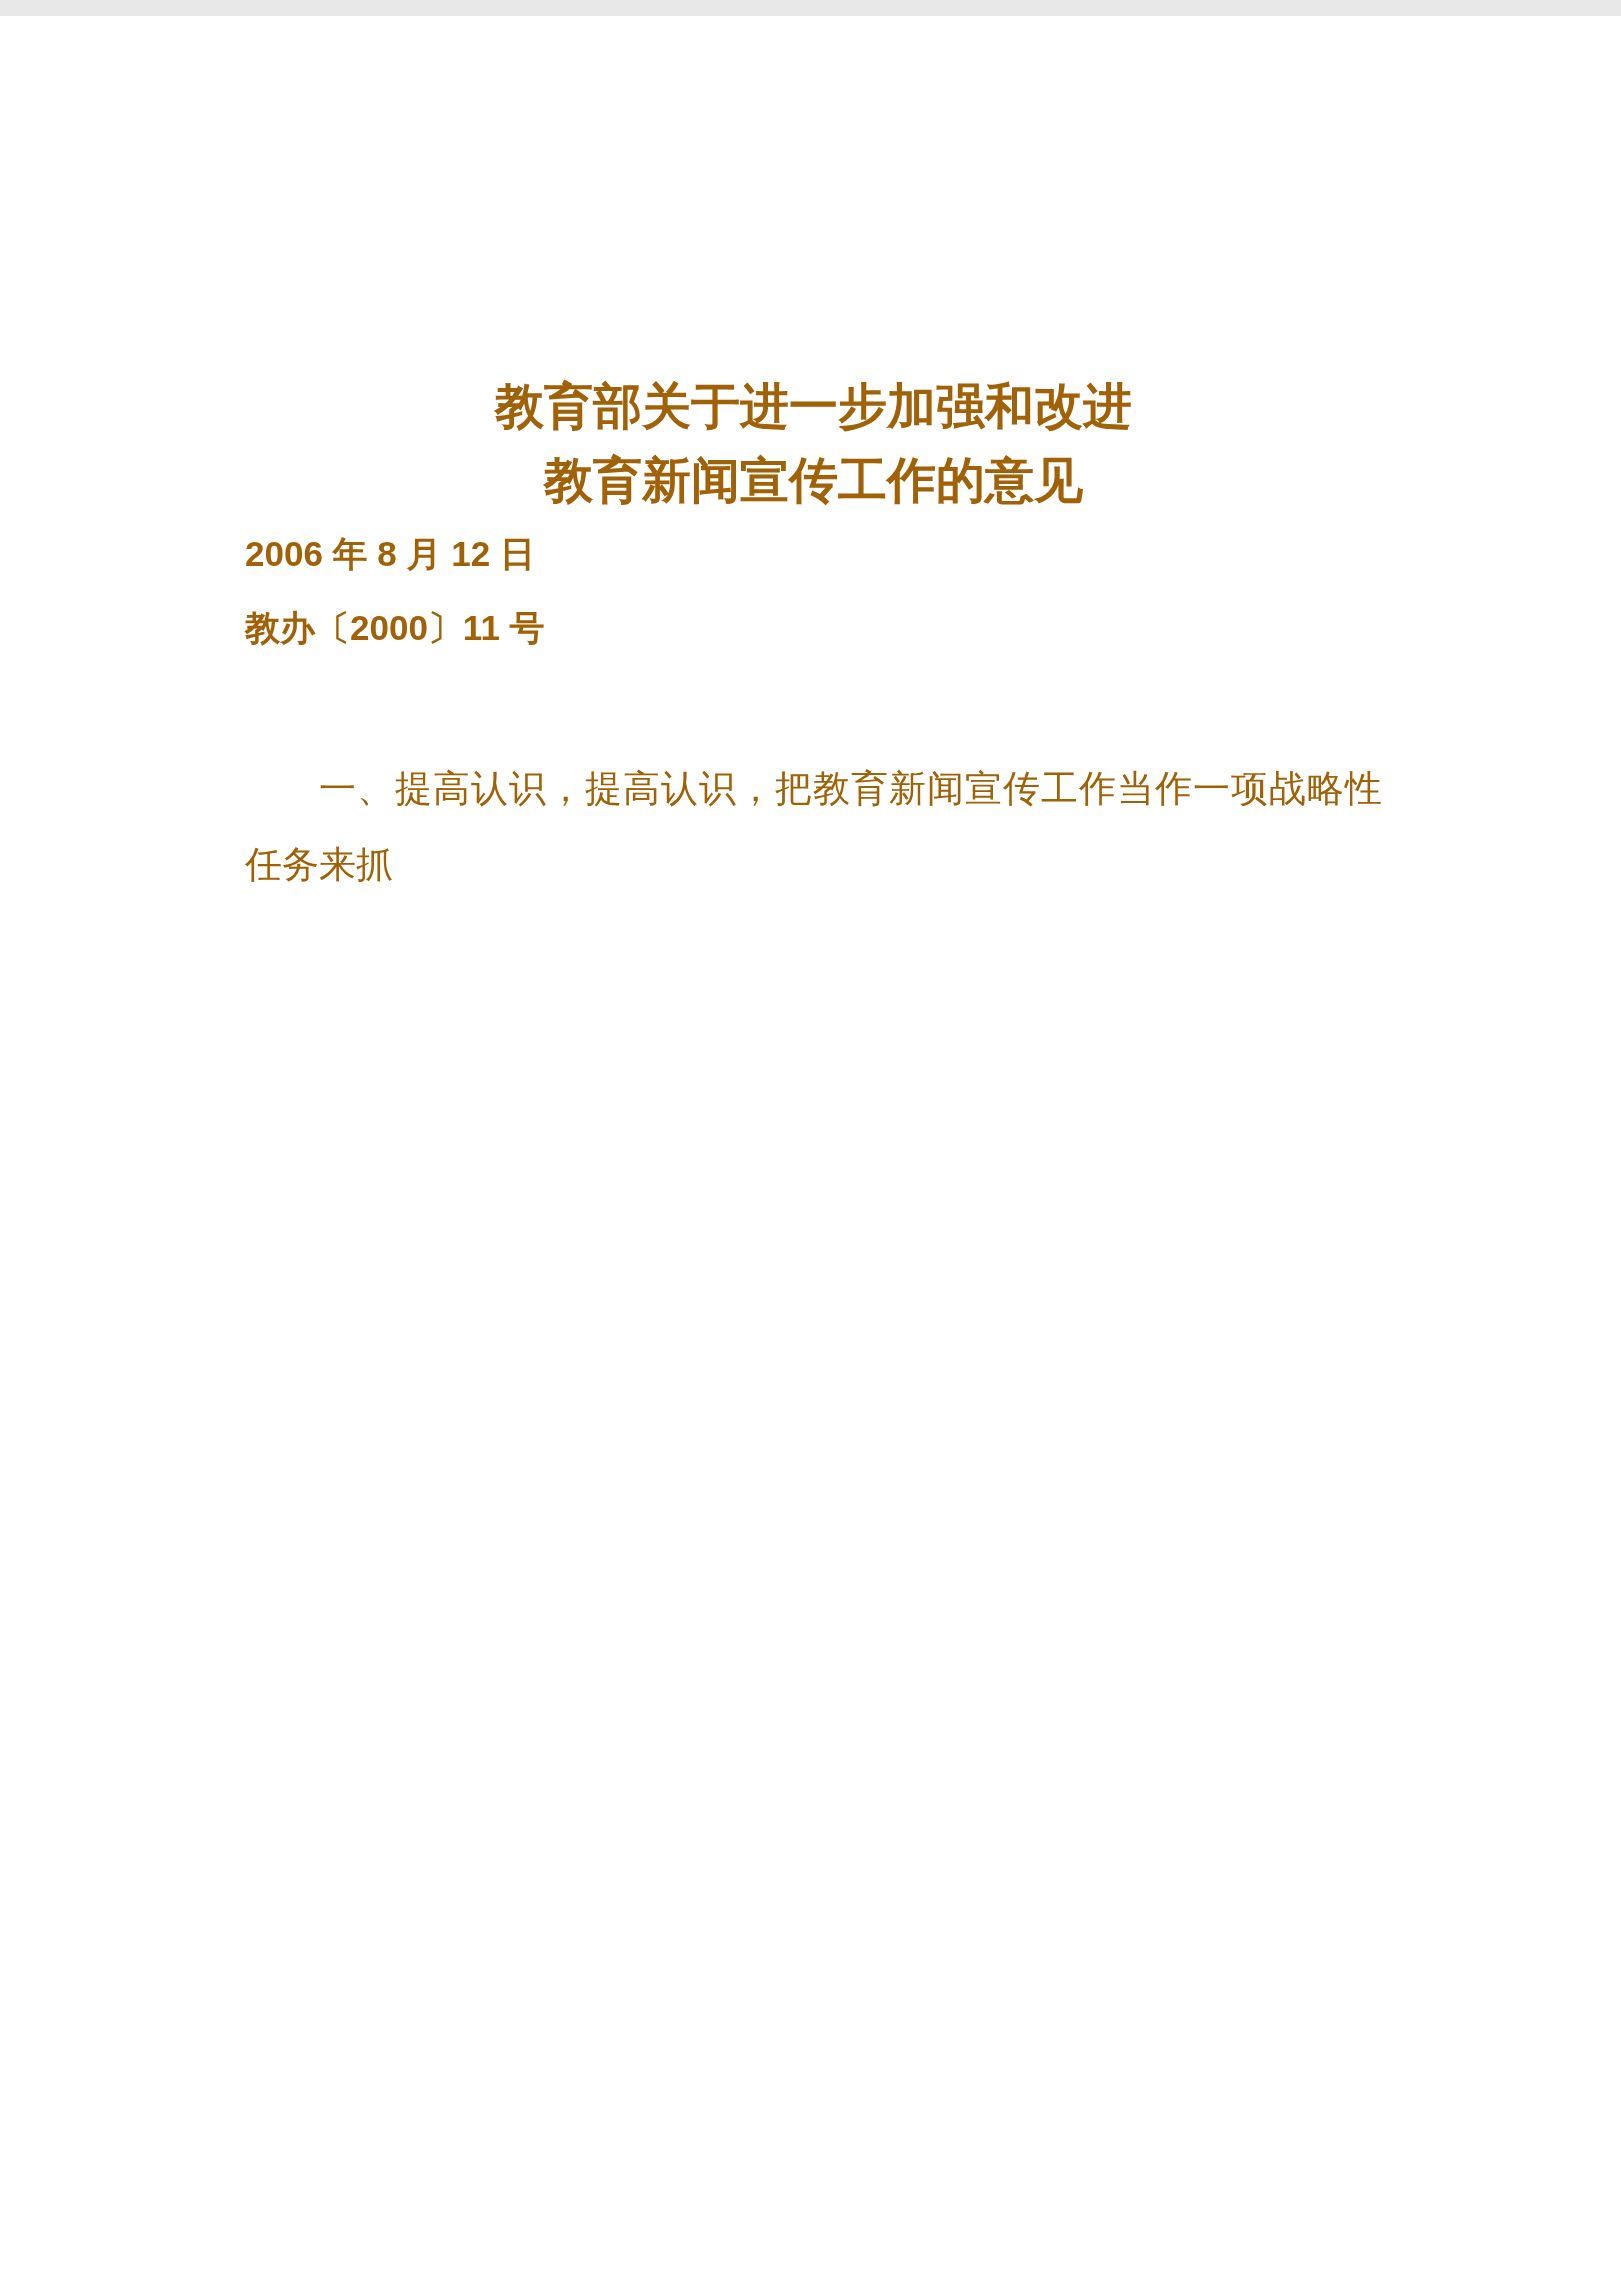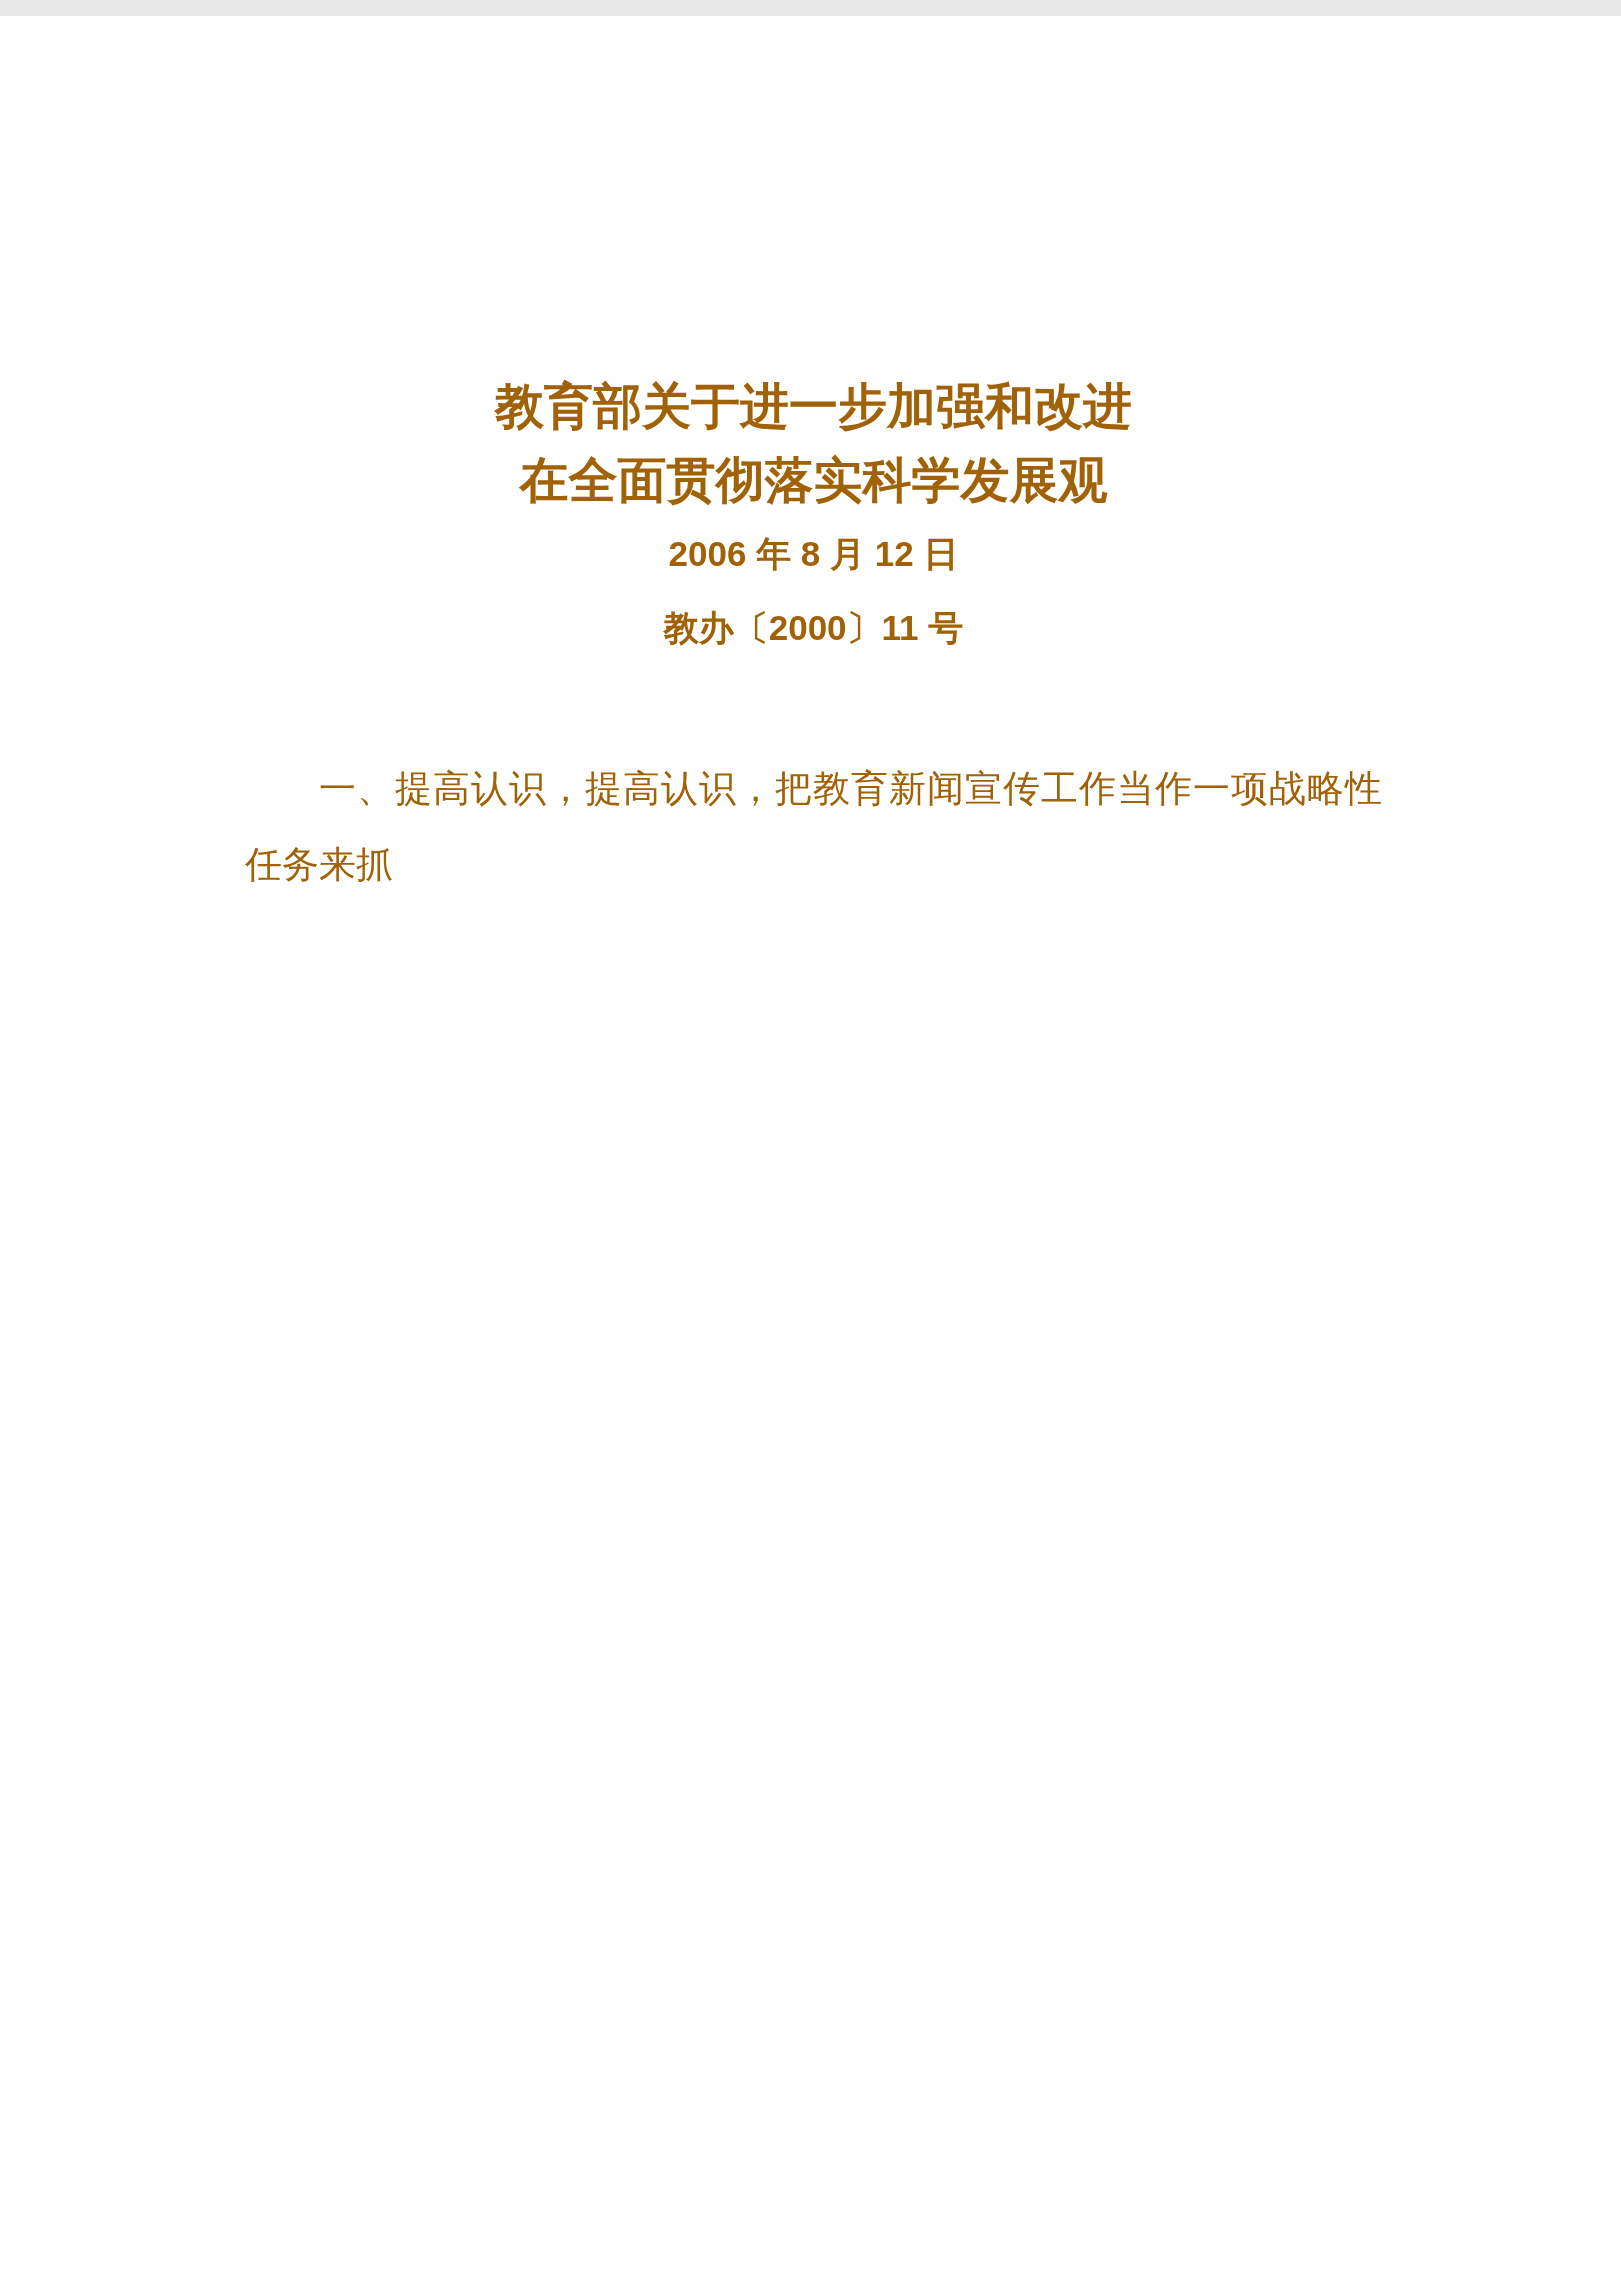--- a/index.html
+++ b/index.html
@@ -20,21 +20,21 @@
     overflow: hidden;
   }
   .title-line {
     text-align: center;
     font-weight: bold;
     font-size: 49px;
     line-height: 74px;
     margin: 0;
   }
   .subtitle-line {
-    text-align: center;
+    text-align: left;
     font-weight: bold;
     font-size: 35px;
     line-height: 74px;
     margin: 0;
   }
   .doc-body {
     margin-top: 86px;
     font-size: 37px;
     line-height: 76px;
     text-align: justify;
@@ -45,21 +45,21 @@
     text-indent: 2em;
   }
 </style>
 </head>
 <body>
 
 <div class="page">
 
   <h1 class="title-line">教育部关于进一步加强和改进</h1>
 
-  <h1 class="title-line">在全面贯彻落实科学发展观</h1>
+  <h1 class="title-line">教育新闻宣传工作的意见</h1>
 
   <div class="subtitle-line">2006 年 8 月 12 日</div>
 
   <div class="subtitle-line">教办〔2000〕11 号</div>
 
   <div class="doc-body">
     <p>一、提高认识，提高认识，把教育新闻宣传工作当作一项战略性任务来抓</p>
   </div>
 
 </div>

